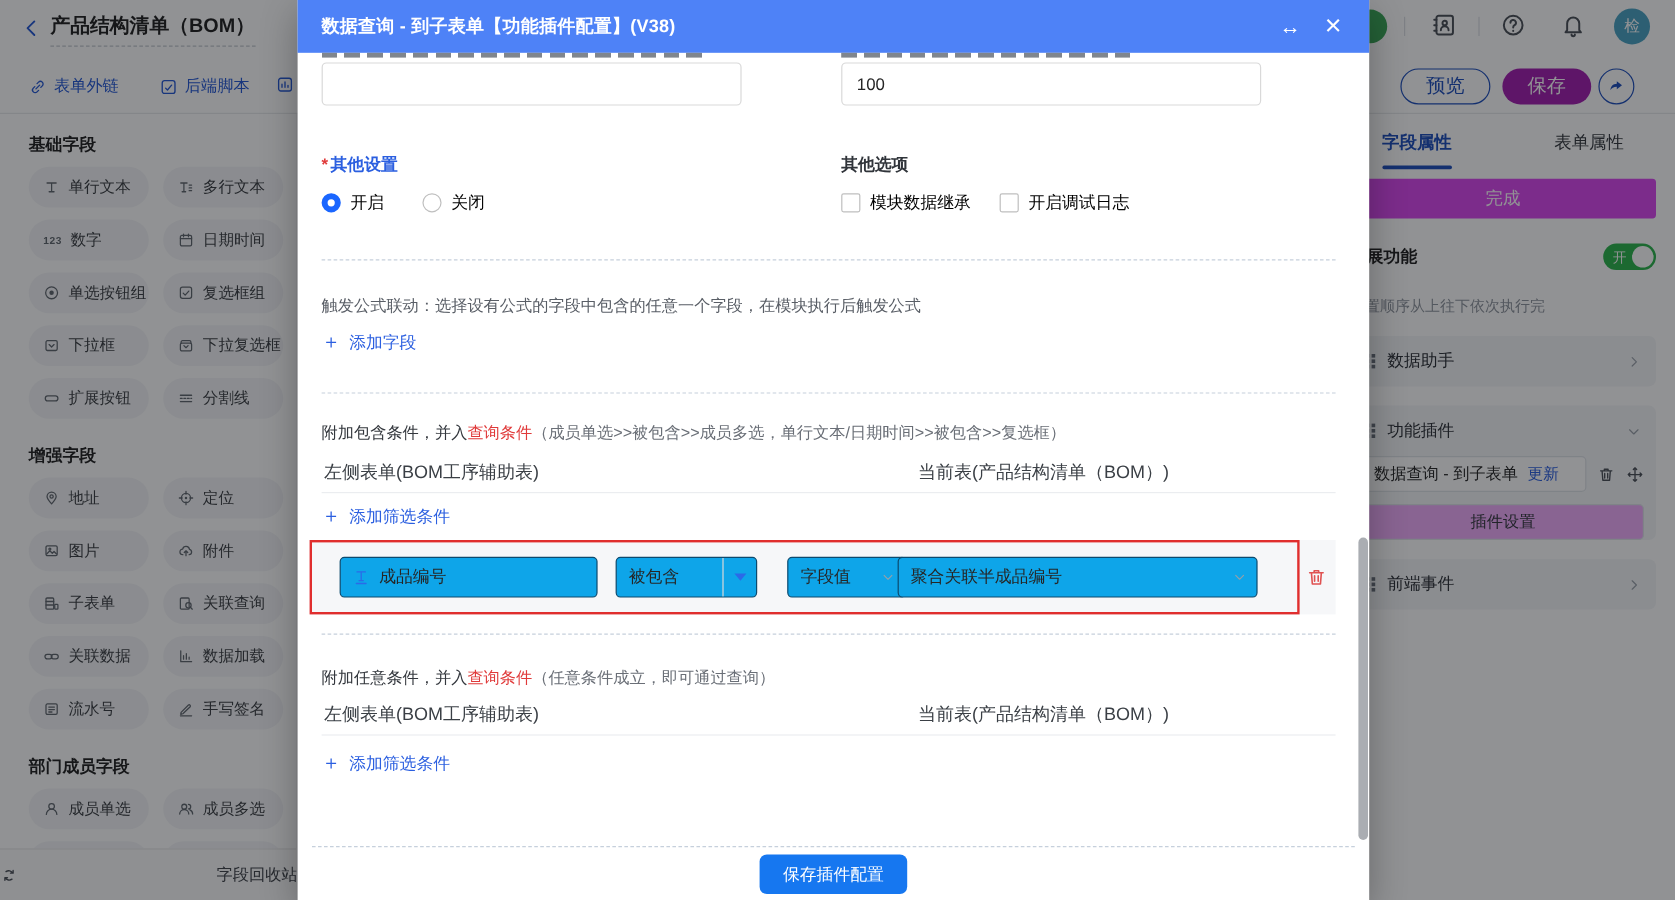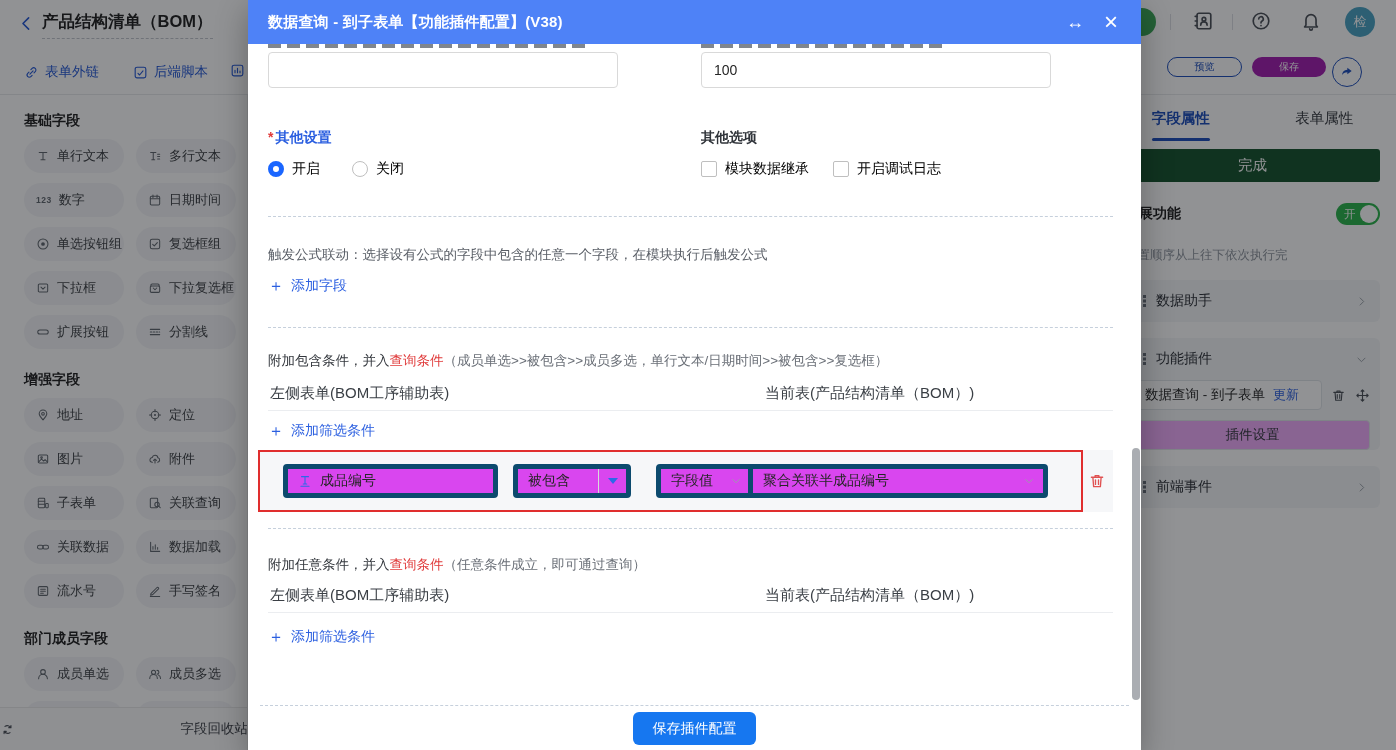--- a/index.html
+++ b/index.html
@@ -9,21 +9,21 @@
   .abs{position:absolute}
   .nw{white-space:nowrap}
   .flex{display:flex;align-items:center}
   .ic{fill:none;stroke:currentColor;stroke-width:1.8;stroke-linecap:round;stroke-linejoin:round;flex:none}
 
   
   .top{position:absolute;left:0;top:0;width:1396px;height:95px;background:#fff;border-bottom:1px solid #e7e9ec}
   .page-title{font-size:16.5px;font-weight:700;color:#1f1f1f;padding-bottom:5px;border-bottom:1px dashed #c3c7ce}
   .tb-item{display:flex;align-items:center;gap:6px;font-size:13.5px;color:#2458d6;cursor:pointer}
   .vsep{width:1px;height:16px;background:#dcdfe3}
-  .pill-btn{height:20px;border-radius:15px;display:flex;align-items:center;justify-content:center;font-size:10px;cursor:pointer}
+  .pill-btn{height:30px;border-radius:15px;display:flex;align-items:center;justify-content:center;font-size:16px;cursor:pointer}
   .pill-btn.ghost{border:1px solid #1d4ebc;color:#1d4ebc;background:#fff;width:75px}
   .pill-btn.solid{background:#a21caf;color:#fff;width:74px}
   .round-btn{width:30px;height:30px;border-radius:50%;border:1px solid #1d4ebc;color:#1d4ebc;display:flex;align-items:center;justify-content:center;background:#fff;cursor:pointer}
   .avatar{width:30px;height:30px;border-radius:50%;background:#4aa3c4;color:#fff;font-size:13px;display:flex;align-items:center;justify-content:center}
   .dot-green{width:28px;height:28px;border-radius:50%;background:#3aa757}
   .hicon{color:#4a4f57}
 
   
   .sidebar{position:absolute;left:0;top:95px;width:248px;bottom:0;background:#fff;border-right:1px solid #ececec;overflow:hidden}
   .grp-title{font-size:14px;font-weight:700;color:#1f1f1f;margin:17px 0 0 24px}
@@ -34,21 +34,21 @@
   .num-ic{font-size:8.5px;font-weight:700;color:#60666e;letter-spacing:.5px}
   .recycle-bar{position:absolute;left:0;bottom:0;width:248px;height:43px;background:#fbfbfc;border-top:1px solid #e9e9e9;
                display:flex;align-items:center;justify-content:space-between;gap:8px;font-size:13.5px;color:#40444a;z-index:5;cursor:pointer}
 
   
   .rpanel{position:absolute;right:0;top:95px;width:288px;bottom:0;background:#fff;border-left:1px solid #ececec}
   .rtabs{display:flex;height:46px}
   .rtab{flex:1;display:flex;align-items:center;justify-content:center;font-size:14.5px;color:#33373d;cursor:pointer;position:relative}
   .rtab.active{color:#1d4ebc;font-weight:600}
   .rtab.active::after{content:"";position:absolute;bottom:0;left:50%;transform:translateX(-50%);width:58px;height:3px;background:#1d4ebc;border-radius:2px}
-  .done-btn{margin:8px 16px 0;height:33px;background:#14532d;color:#fff;font-size:14.5px;border-radius:3px;display:flex;align-items:center;justify-content:center;cursor:pointer}
+  .done-btn{margin:8px 16px 0;height:33px;background:#d946ef;color:#fff;font-size:14.5px;border-radius:3px;display:flex;align-items:center;justify-content:center;cursor:pointer}
   .ext-row{margin:21px 16px 0;display:flex;align-items:center;justify-content:space-between}
   .ext-label{font-size:14px;font-weight:700;color:#1f1f1f}
   .toggle{width:44px;height:22px;border-radius:11px;background:#2ab44b;position:relative;cursor:pointer}
   .toggle .tg-txt{position:absolute;left:8px;top:3.5px;font-size:11.5px;color:#fff}
   .toggle .knob{position:absolute;right:2px;top:2px;width:18px;height:18px;border-radius:50%;background:#fff}
   .r-hint{margin:22px 16px 0;font-size:12.5px;color:#8f959e}
   .rcard{margin:16px 16px 0;background:#f4f6f8;border-radius:6px}
   .rcard-head{height:42px;display:flex;align-items:center;padding:0 12px;gap:9px;cursor:pointer}
   .rcard-head .lbl{font-size:14px;color:#2b2f35;flex:1}
   .rcard-head .chev{color:#9aa1a9}
@@ -79,21 +79,21 @@
   .solidline{height:1px;background:#ebedf0}
   .hint-text{font-size:13.5px;color:#595e66}
   .add-link{display:flex;align-items:center;gap:7px;font-size:14px;color:#2b5fe0;cursor:pointer}
   .add-link .plus{font-size:16px;line-height:1}
   .desc{font-size:13.5px;color:#33373d}
   .desc .red{color:#e03a3a}
   .desc .paren{color:#6a6f77}
   .col-head{font-size:15px;color:#3a3f45}
   .cond-strip{background:#f6f7f9}
   .red-frame{border:2px solid #e02e2e}
-  .fld{background:#d946ef;border:5px solid #0c4a6e;border-radius:4px;height:34px;display:flex;align-items:center;font-size:14px;color:#262626}
+  .fld{background:#0ea5e9;border:1px solid #0c4a6e;border-radius:4px;height:34px;display:flex;align-items:center;font-size:14px;color:#262626}
   .fld .pad{padding:0 10px;flex:1;display:flex;align-items:center;gap:8px;overflow:hidden;white-space:nowrap}
   .caret-seg{width:28px;align-self:stretch;border-left:1px solid #d9d9d9;display:flex;align-items:center;justify-content:center}
   .caret-blue{width:0;height:0;border-left:5px solid transparent;border-right:5px solid transparent;border-top:6px solid #2b6ae8}
   .chev-gray{color:#9aa0a6;margin-right:8px}
   .t-ic{color:#2b6ae8}
   .trash-red{color:#e05252;cursor:pointer}
   .m-footer-btn{position:absolute;left:385px;top:712px;width:123px;height:33px;background:#1677f0;color:#fff;font-size:14px;border-radius:6px;display:flex;align-items:center;justify-content:center;cursor:pointer}
   .scroll-thumb{position:absolute;left:884px;top:448px;width:8px;height:252px;border-radius:4px;background:#aaadb2;cursor:pointer}
 </style>
 </head>

